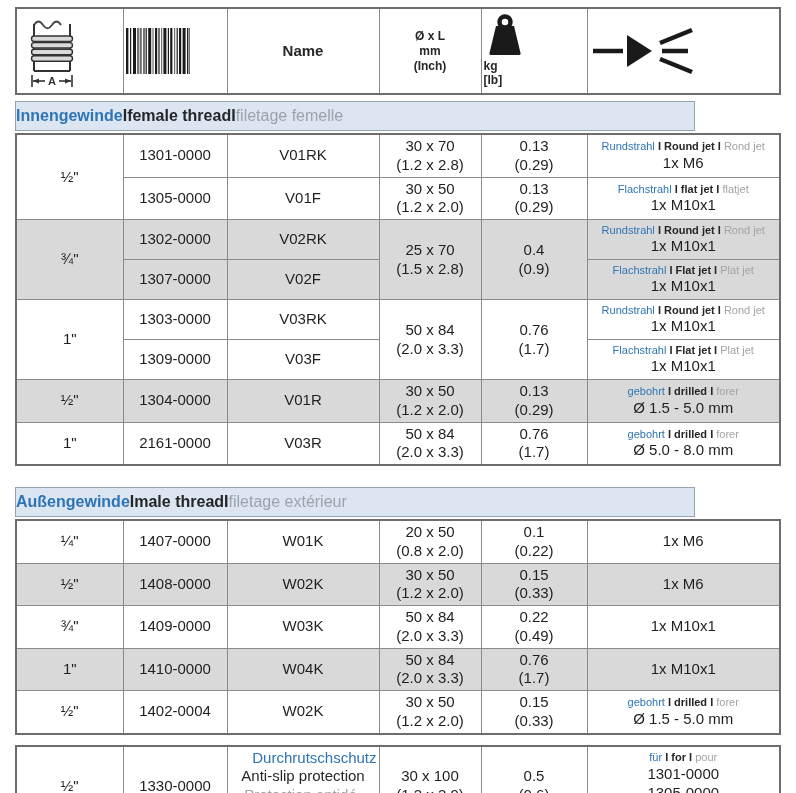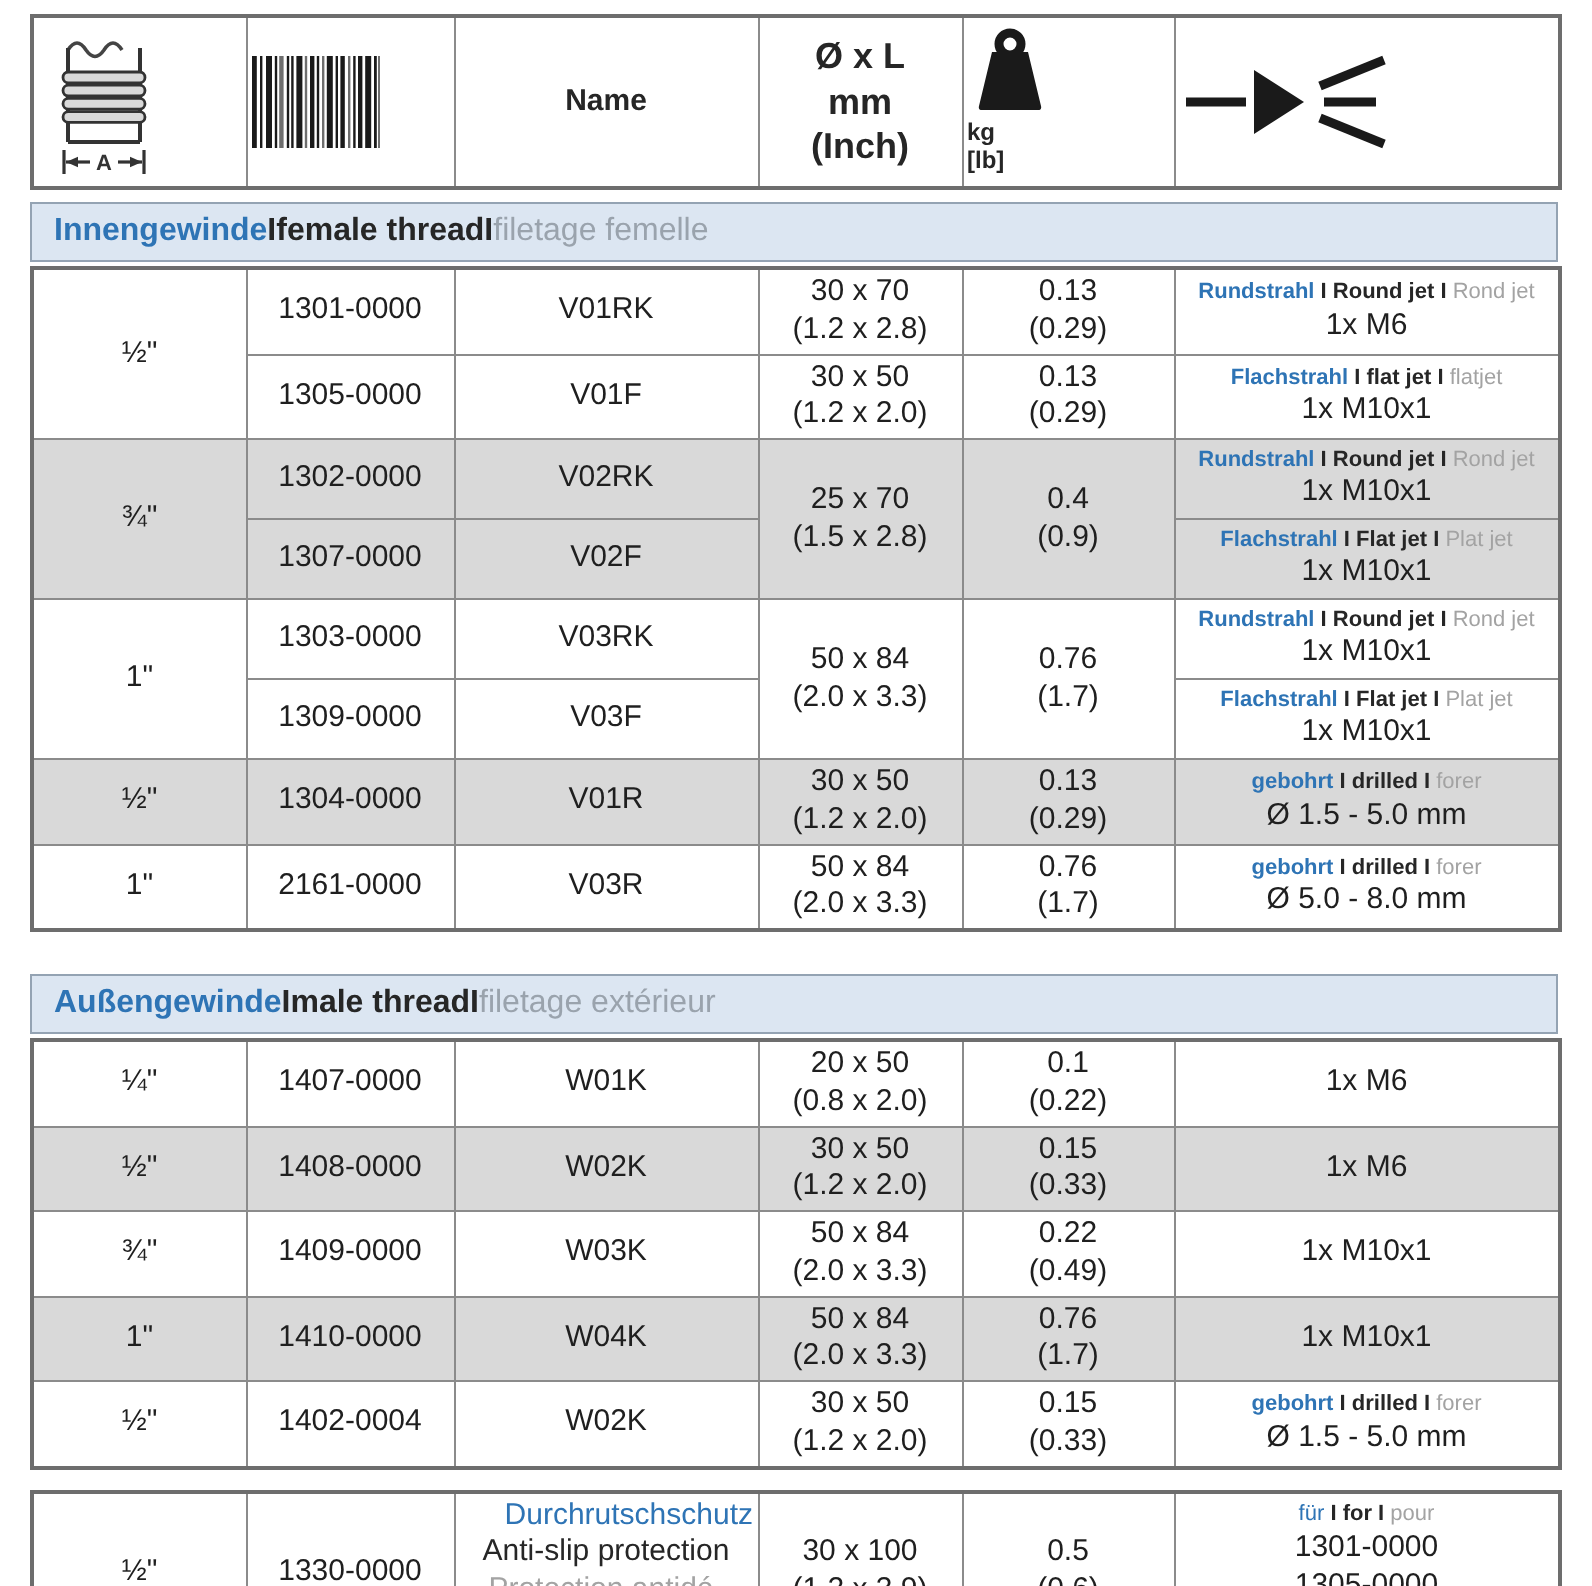--- a/index.html
+++ b/index.html
@@ -24,31 +24,30 @@
     vertical-align: middle;
     font-size: 15px;
     line-height: 1.25;
     padding: 2px;
     background: #ffffff;
   }
   tr.alt td { background: #d9d9d9; }
 
   
   .header-table td { height: 86px; }
-  .col-label { font-weight: 700; font-size: 18px; color: #262626; }
+  .col-label { font-weight: 700; font-size: 12px; color: #262626; }
   .kg-label { font-weight: 700; font-size: 12px; line-height: 1.15; color: #262626; }
   .icon-wrap { display: flex; flex-direction: column; align-items: flex-start; justify-content: center; }
 
   
   .band {
-    width: 764px; height: 30px;
+    width: 680px; height: 30px;
     background: #dce6f2;
     border: 1px solid #94a3b3;
     display: flex; align-items: center;
-    padding-left: 11px;
     font-size: 16px;
     margin: 6px 0 2px 0;
     white-space: pre;
   }
   .band .de { color: #2e74b5; font-weight: 600; }
   .band .sep { font-weight: 700; color: #262626; }
   .band .en { font-weight: 700; color: #262626; }
   .band .fr { color: #9aa3ad; }
   .band--second { margin-top: 21px; }
 
@@ -57,21 +56,21 @@
   .t3 { margin-top: 10px; }
   .t3 tr { height: 78px; }
 
   .jet {
     text-align: left;
     padding-left: 8px;
     padding-right: 2px;
     white-space: nowrap;
   }
   .jet .l1 { font-size: 11px; line-height: 1.3; }
-  .jet .l1 .de { color: #2e74b5; font-weight: bold; }
+  .jet .l1 .de { color: #2e74b5; }
   .jet .l1 .sep { font-weight: 700; color: #262626; }
   .jet .l1 .en { font-weight: 700; color: #262626; }
   .jet .l1 .fr { color: #a3a3a3; }
   .jet .l2 { font-size: 15px; }
 
   .name-multi {
     text-align: left;
     padding-left: 8px;
     line-height: 1.2;
     font-size: 15px;

